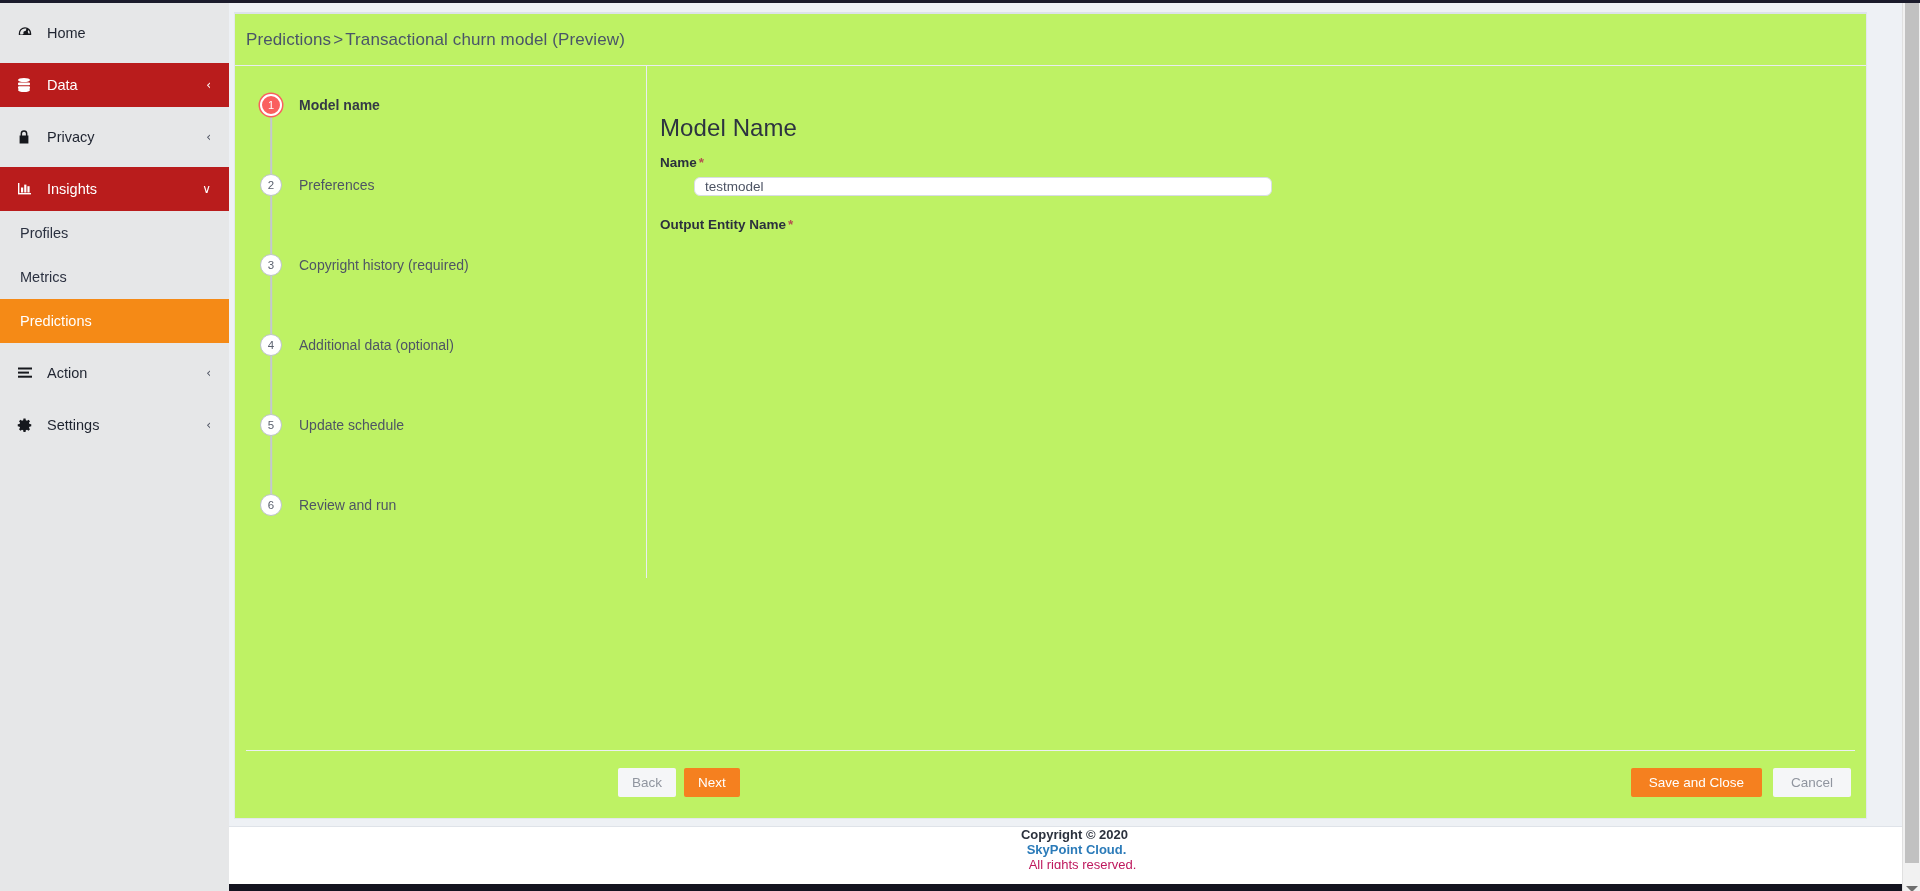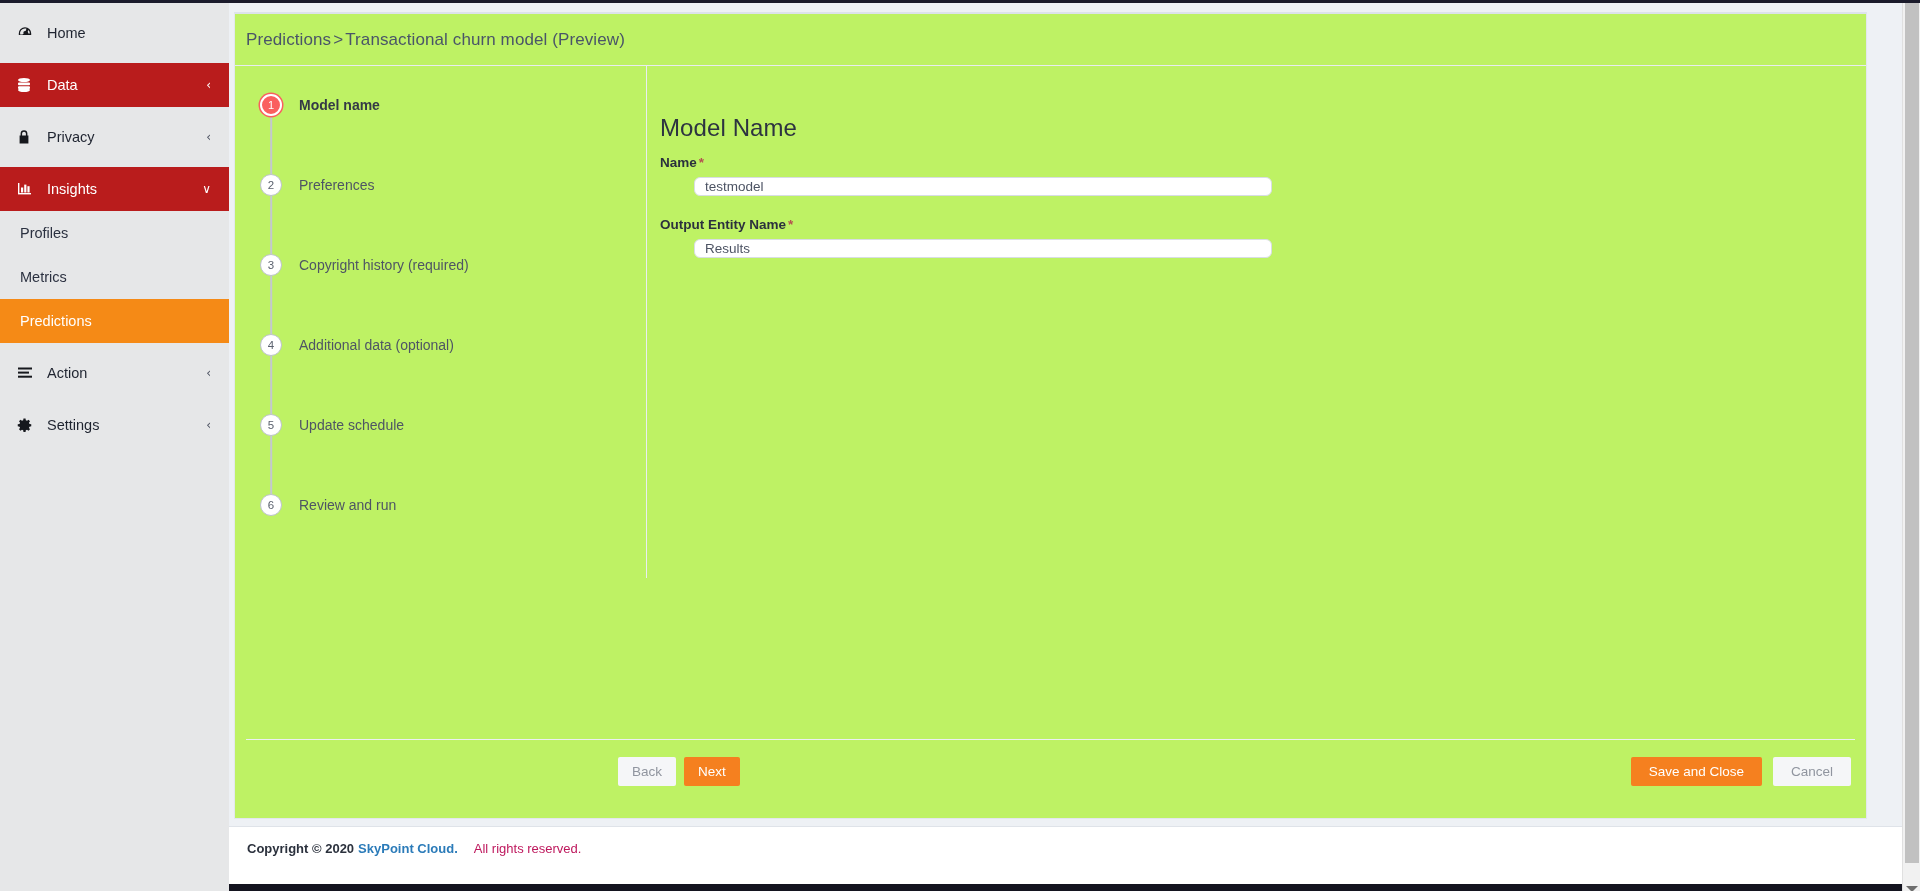--- a/index.html
+++ b/index.html
@@ -241,21 +241,21 @@
   .field-gap { height: 21px; }
 
   
   .card-footer {
     position: absolute;
     left: 0;
     right: 0;
     bottom: 0;
     height: 63px;
     border-top: 1px solid #eceff3;
-    margin: 16px 11px;
+    margin: 5px 11px;
     display: flex;
     align-items: center;
     justify-content: space-between;
     padding: 0 4px 0 372px;
   }
   .footer-left { display: flex; gap: 8px; align-items: center; }
   .footer-right { display: flex; gap: 11px; align-items: center; }
 
   .btn {
     min-width: 52px;
@@ -287,20 +287,21 @@
     right: 18px;
     bottom: 22px;
     height: 43px;
     background: #ffffff;
     border-top: 1px solid #dfe3e9;
     display: flex;
     align-items: center;
     padding-left: 18px;
     font-size: 13px;
     color: #3b4250;
+    flex-direction: column;
   }
   .page-footer .cp-bold { font-weight: bold; color: #2b313d; }
   .page-footer .cp-brand { font-weight: bold; color: #2b7bb9; }
   .page-footer .cp-rest { color: #be185d; margin-left: 16px; }
 
   
   .bottom-strip {
     position: absolute;
     left: 0; right: 0; bottom: 0;
     height: 22px;
@@ -504,21 +505,20 @@
             <div class="field-label">
               <span>Name</span><span class="req">*</span>
             </div>
             <input class="text-input" type="text" value="testmodel" style="">
 
             <div class="field-gap"></div>
 
             <div class="field-label">
               <span>Output Entity Name</span><span class="req">*</span>
             </div>
-            <input class="text-input" type="text" value="Results" style="">
           </div>
         </div>
 
         <div class="card-footer">
           <div class="footer-left">
             <button class="btn btn-secondary">Back</button>
             <button class="btn btn-primary">Next</button>
           </div>
           <div class="footer-right">
             <button class="btn btn-primary btn-wide">Save and Close</button>

